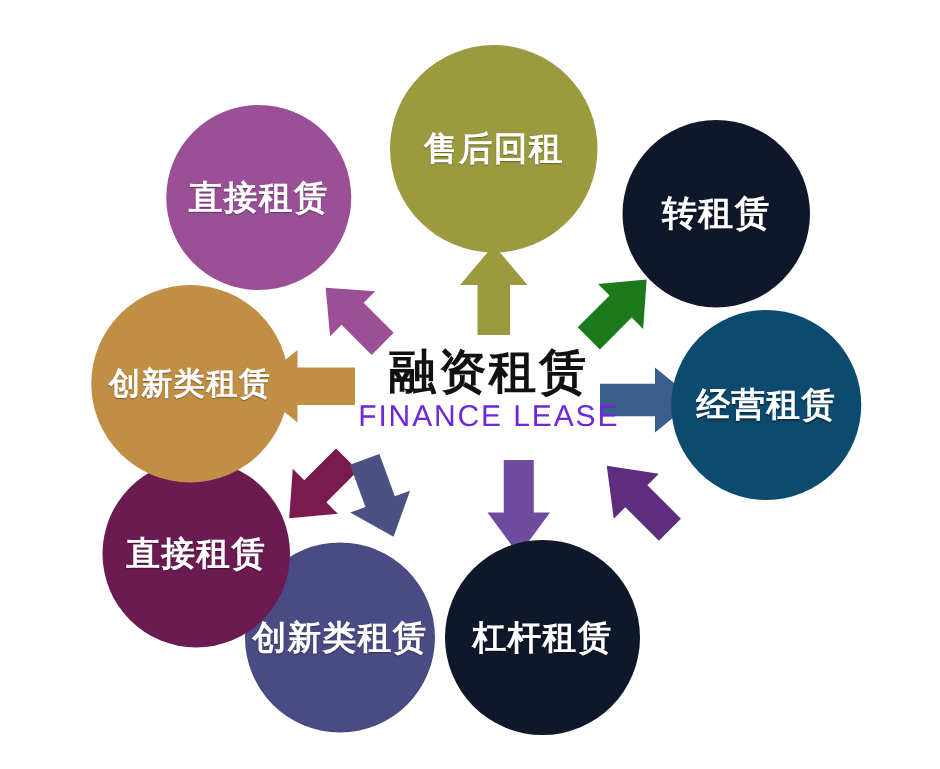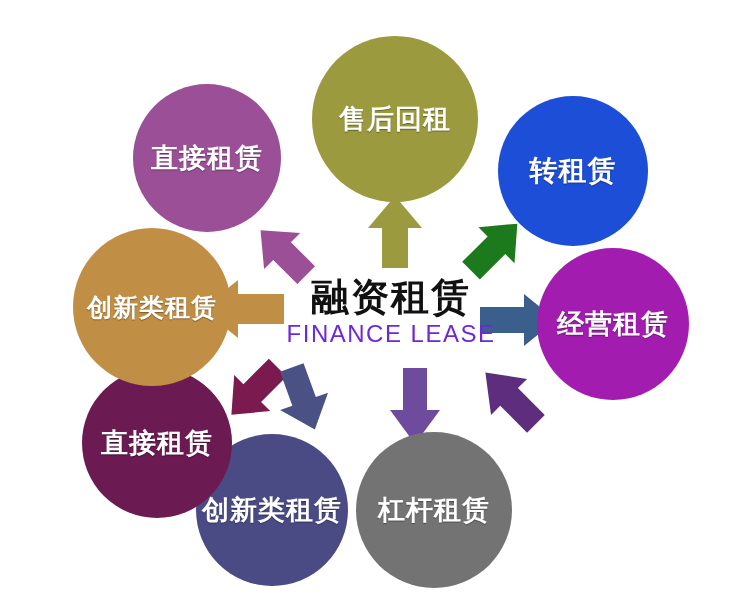--- a/index.html
+++ b/index.html
@@ -158,30 +158,30 @@
   </div>
 
   <div class="node" id="node-zhijie" style="background:#9a4f96;">
     <span class="node-label size-4">直接租赁</span>
   </div>
 
   <div class="node" id="node-shouhou" style="background:#9b9a3e;">
     <span class="node-label size-4">售后回租</span>
   </div>
 
-  <div class="node" id="node-zhuan" style="background:#1d4ed8;">
+  <div class="node" id="node-zhuan" style="background:#0f172a;">
     <span class="node-label size-3">转租赁</span>
   </div>
 
-  <div class="node" id="node-jingying" style="background:#a21caf;">
+  <div class="node" id="node-jingying" style="background:#0c4a6e;">
     <span class="node-label size-4">经营租赁</span>
   </div>
 
 
-  <div class="node" id="node-ganggan" style="background:#737373;">
+  <div class="node" id="node-ganggan" style="background:#0f172a;">
     <span class="node-label size-4">杠杆租赁</span>
   </div>
 
   <div class="node" id="node-weituo" style="background:#4a4a84;">
     <span class="node-label size-4">创新类租赁</span>
   </div>
 
   <div class="node" id="node-guoji" style="background:#6b1a52;">
     <span class="node-label size-4">直接租赁</span>
   </div>

